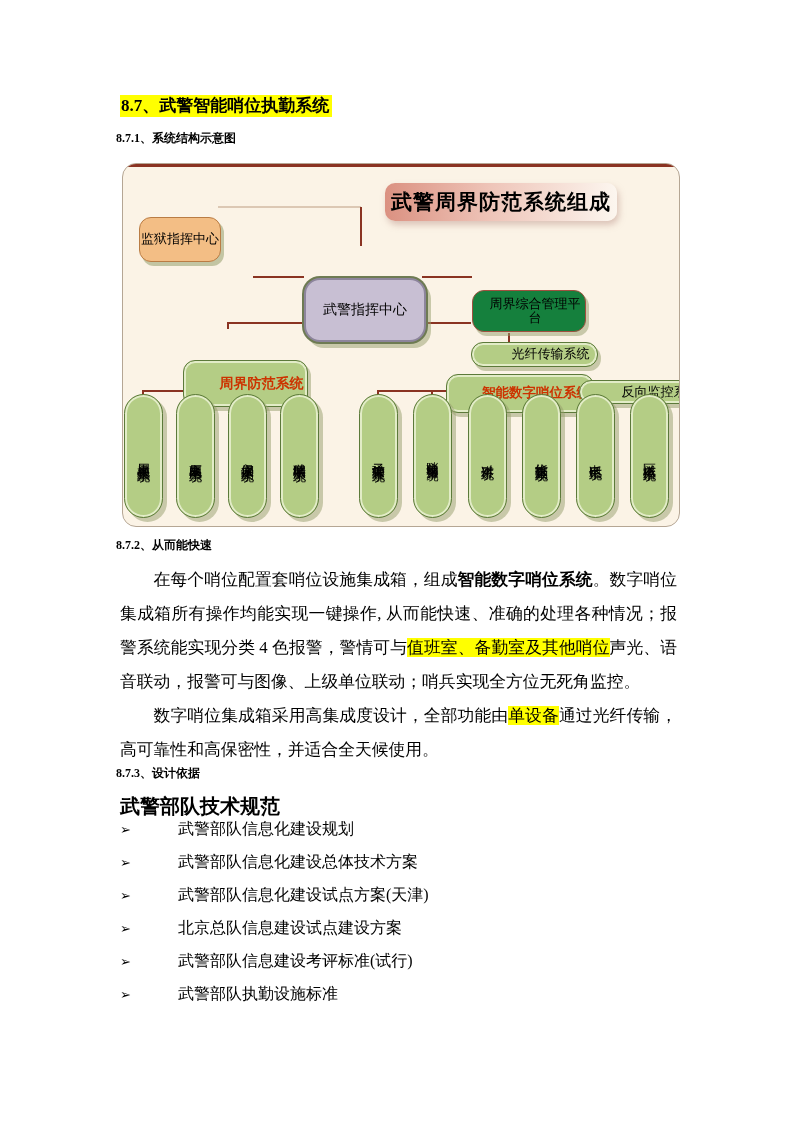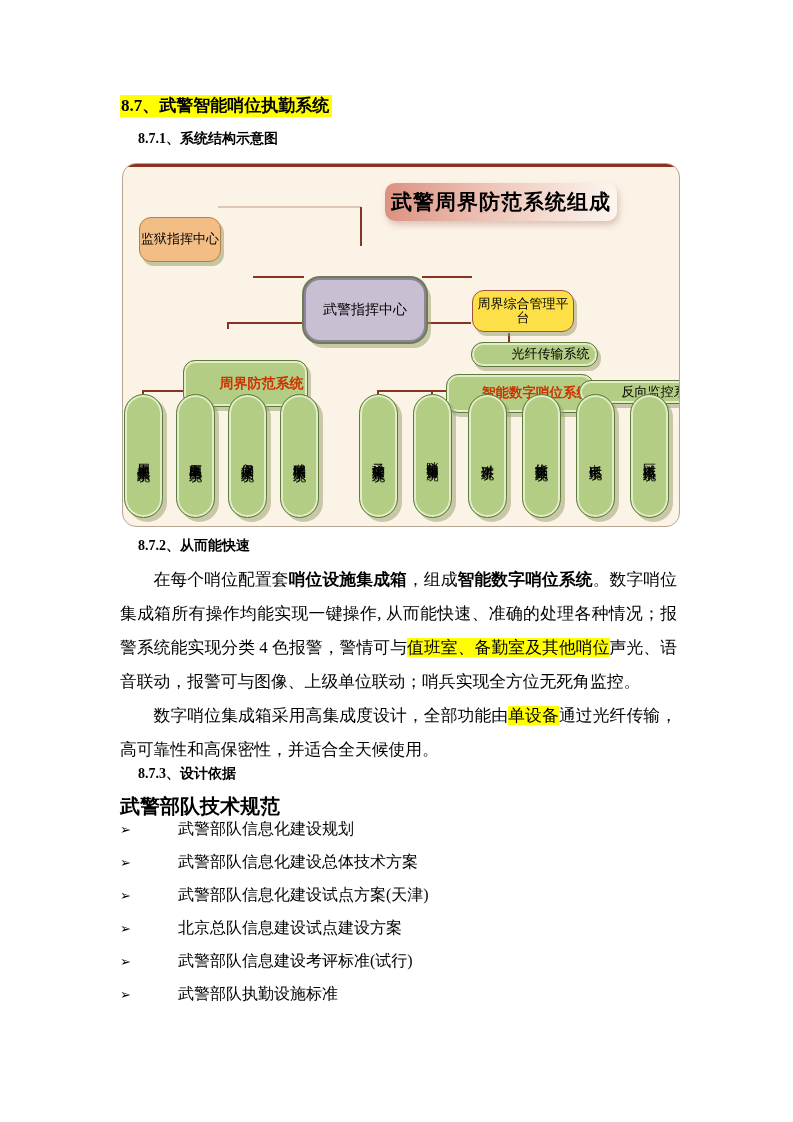--- a/index.html
+++ b/index.html
@@ -5,21 +5,21 @@
   html,body { margin:0; padding:0; background:#e8e8e8; }
   .page {
     position:relative; width:793px; height:1122px; margin:0 auto;
     background:#ffffff; overflow:hidden;
     font-family:"Liberation Serif","DejaVu Serif",serif;
     color:#000;
   }
   .abs { position:absolute; }
   .h1 { left:120px; top:94px; font-size:17px; font-weight:bold; }
   .h1 .hl-block { background:var(--highlight); padding:1px 3px 2px 1px; }
-  .h2 { font-size:14px; font-weight:bold; left:138px; }
+  .h2 { font-size:12px; font-weight:bold; left:116px; }
   .h2a { top:130px; }
   .h2b { top:537px; }
   .h2c { top:765px; }
   .subhead { left:120px; top:793px; font-size:20px; font-weight:bold; }
 
   
   .diagram {
     left:122px; top:163px; width:556px; height:362px;
     background:var(--diagram-bg);
     border:1px solid #b5a694; border-radius:14px;
@@ -32,22 +32,22 @@
     border-radius:12px;
     margin-top:32px;
   }
   .orange { background:#f3be85; border:1.5px solid #b97c44;
             box-shadow:3px 4px 0 rgba(150,158,108,.55); }
   .blue   { background:#aec7dd; border:1.5px solid #7d925e;
             box-shadow:3px 4px 0 rgba(150,158,108,.5); }
   .lavender { background:#c8bfd3; border:2px solid #8d859c; border-radius:16px;
             box-shadow:0 0 0 2px #6e7b53, 4px 5px 0 1px rgba(150,158,108,.5);
             font-size:14px; }
-  .salmon { background:#fde047; border:1.5px solid #a05040;
-            box-shadow:3px 4px 0 rgba(150,158,108,.5); }
+  .salmon { background:#15803d; border:1.5px solid #a05040;
+            box-shadow:3px 4px 0 rgba(150,158,108,.5);padding-left:12px; }
   .green  { background:#b4cd85; border:1.5px solid #5c7a3a;
             box-shadow:inset 0 0 0 2px rgba(241,246,222,.75), 3px 4px 0 rgba(150,158,108,.5);padding-left:32px; }
   .red-label { color:var(--node-red); font-weight:bold; }
   .dtitle {
     position:absolute; display:flex; align-items:center; justify-content:center;
     background:linear-gradient(90deg,#db9181 0%,#eec4b8 45%,#fcf6ef 100%);
     border-radius:10px; font-size:21px; font-weight:bold; letter-spacing:1px;
     box-shadow:2px 4px 6px rgba(190,150,140,.5);
   }
   .capsule {
@@ -157,21 +157,21 @@
         <span class="vtext">电话系统</span>
       </div>
     <div class="capsule" style="left:507px">
         <span class="vtext">区域广播系统</span>
       </div>
   </div>
 
   <div class="abs h2 h2b">8.7.2、从而能快速</div>
 
   <div class="abs para-block">
-    <p class="para"><span>在每个哨位配置套</span><span style="font-weight: bold;">哨位设施集成箱</span><span>，组成</span><span style="font-weight: bold;">智能数字哨位系统</span><span>。数字哨位集成箱所有操作均能实现一键操作, 从而能快速、准确的处理各种情况；报警系统能实现分类 4 色报警，警情可与</span><span class="hl">值班室、备勤室及其他哨位</span><span>声光、语音联动，报警可与图像、上级单位联动；哨兵实现全方位无死角监控。</span></p>
+    <p class="para"><span>在每个哨位配置套</span><span style="font-weight: normal;">哨位设施集成箱</span><span>，组成</span><span style="font-weight: bold;">智能数字哨位系统</span><span>。数字哨位集成箱所有操作均能实现一键操作, 从而能快速、准确的处理各种情况；报警系统能实现分类 4 色报警，警情可与</span><span class="hl">值班室、备勤室及其他哨位</span><span>声光、语音联动，报警可与图像、上级单位联动；哨兵实现全方位无死角监控。</span></p>
     <p class="para"><span>数字哨位集成箱采用高集成度设计，全部功能由</span><span class="hl">单设备</span><span>通过光纤传输，高可靠性和高保密性，并适合全天候使用。</span></p>
   </div>
 
   <div class="abs h2 h2c">8.7.3、设计依据</div>
 
   <div class="abs subhead">武警部队技术规范</div>
 
   <div class="abs list">
     <div class="list-item">
       <span class="bullet">➢</span>

